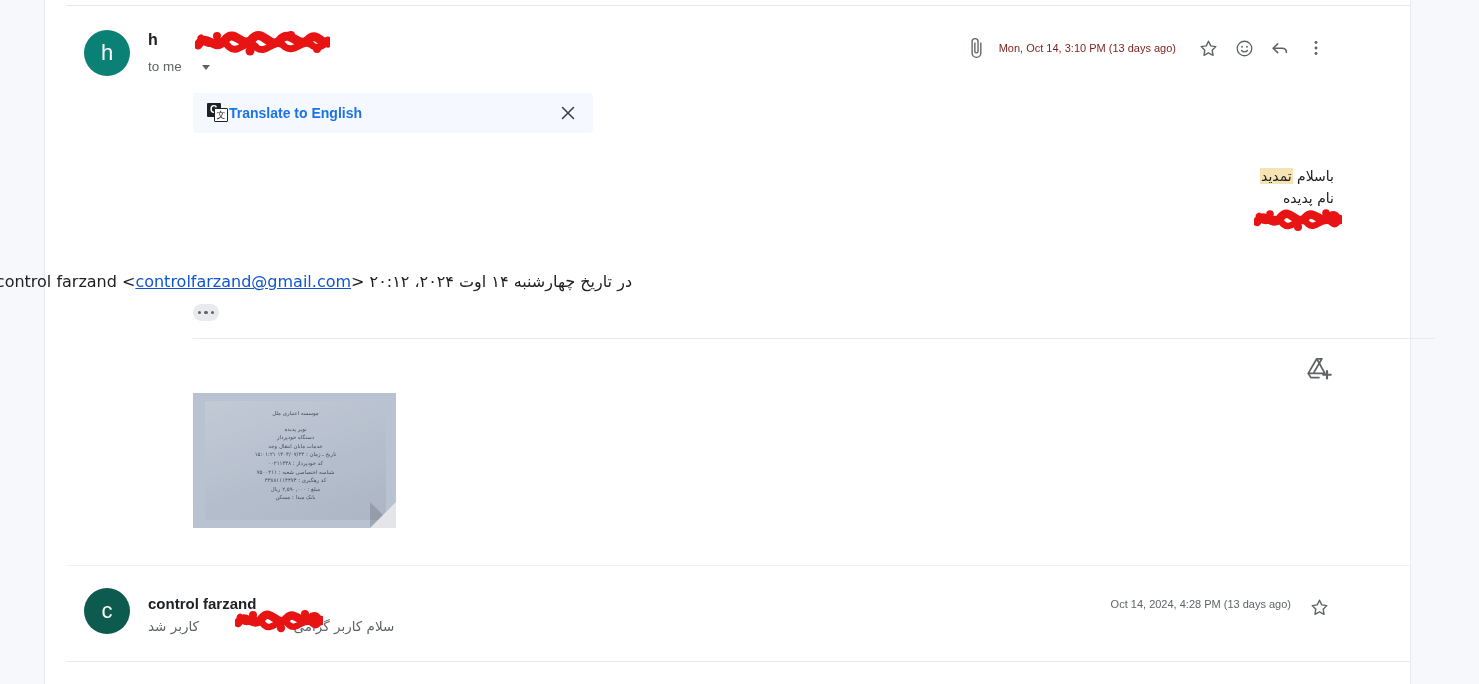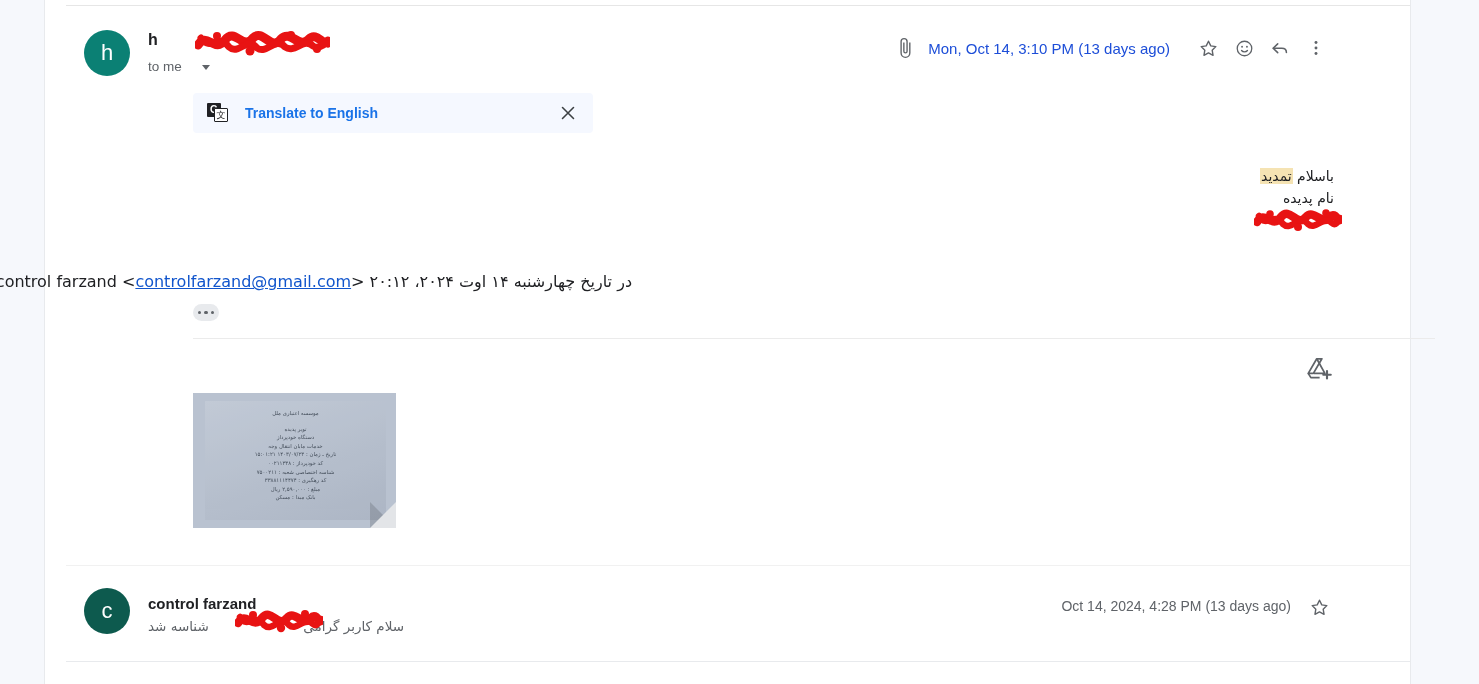--- a/index.html
+++ b/index.html
@@ -106,24 +106,24 @@
     display: flex;
     align-items: center;
     gap: 0;
   }
   .attach-clip {
     width: 22px; height: 22px;
     margin-right: 12px;
     color: #5f6368;
   }
   .hdr-date {
-    font-size: 15px;
-    color: #1d4ed8;
+    font-size: 11px;
+    color: #7f1d1d;
     white-space: nowrap;
-    margin-right: 20px;
+    margin-right: 14px;
   }
   .icon-btn {
     width: 34px;
     height: 34px;
     display: flex;
     align-items: center;
     justify-content: center;
     border-radius: 50%;
     color: #5f6368;
     cursor: pointer;
@@ -165,21 +165,21 @@
     background: #fff;
     border: 1px solid #202124;
     border-radius: 1px;
     color: #202124;
     font-size: 9px;
     line-height: 13px;
     text-align: center;
     box-sizing: border-box;
   }
   .translate-label {
-    margin-left: 16px;
+    margin-left: 0;
     color: #1a73e8;
     font-size: 14px;
     font-weight: bold;
     cursor: pointer;
   }
   .translate-close {
     margin-left: auto;
     margin-right: 14px;
     width: 22px; height: 22px;
     color: #3c4043;
@@ -341,21 +341,21 @@
     direction: rtl;
     font-size: 13.5px;
     color: #5f6368;
     white-space: nowrap;
     font-family: "DejaVu Sans", sans-serif;
   }
   .msg2-date {
     position: absolute;
     right: 119px;
     top: 598px;
-    font-size: 14px;
+    font-size: 11px;
     color: #5f6368;
     white-space: nowrap;
   }
   .msg2-star {
     position: absolute;
     right: 74px;
     top: 590px;
     width: 34px; height: 34px;
     display: flex; align-items: center; justify-content: center;
     color: #5f6368;
@@ -517,21 +517,21 @@
 
     <div class="msg2-rule-top"></div>
 
     <div>
       <div class="avatar a2">c</div>
       <div class="msg2-name">control farzand</div>
 
       <div class="msg2-snippet">
         <span>سلام کاربر گرامی</span>
         <span style="display:inline-block;width:86px;"></span>
-        <span>شناسه شد</span>
+        <span>کاربر شد</span>
       </div>
       <div class="redact" style="left:190px; top:606px;">
         <svg width="88" height="30" viewBox="0 0 88 30">
           <path d="M3,17 C11,4 18,25 27,12 C36,1 43,23 52,12 C60,3 68,22 76,12 C81,6 84,17 86,14" stroke="#e81313" stroke-width="8.5" fill="none" stroke-linecap="round"></path>
           <path d="M5,11 C13,24 20,6 29,19 C38,27 45,8 54,19 C62,26 70,9 78,18 C82,22 85,14 86,16" stroke="#e81313" stroke-width="6.5" fill="none" stroke-linecap="round"></path>
           <circle cx="18" cy="9" r="4" fill="#e81313"></circle>
           <circle cx="46" cy="22" r="4.2" fill="#e81313"></circle>
           <circle cx="70" cy="8" r="4" fill="#e81313"></circle>
         </svg>
       </div>

